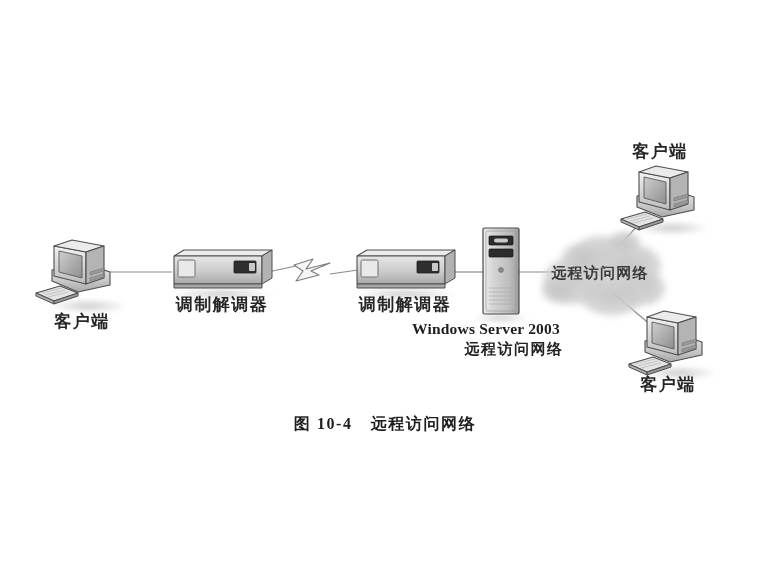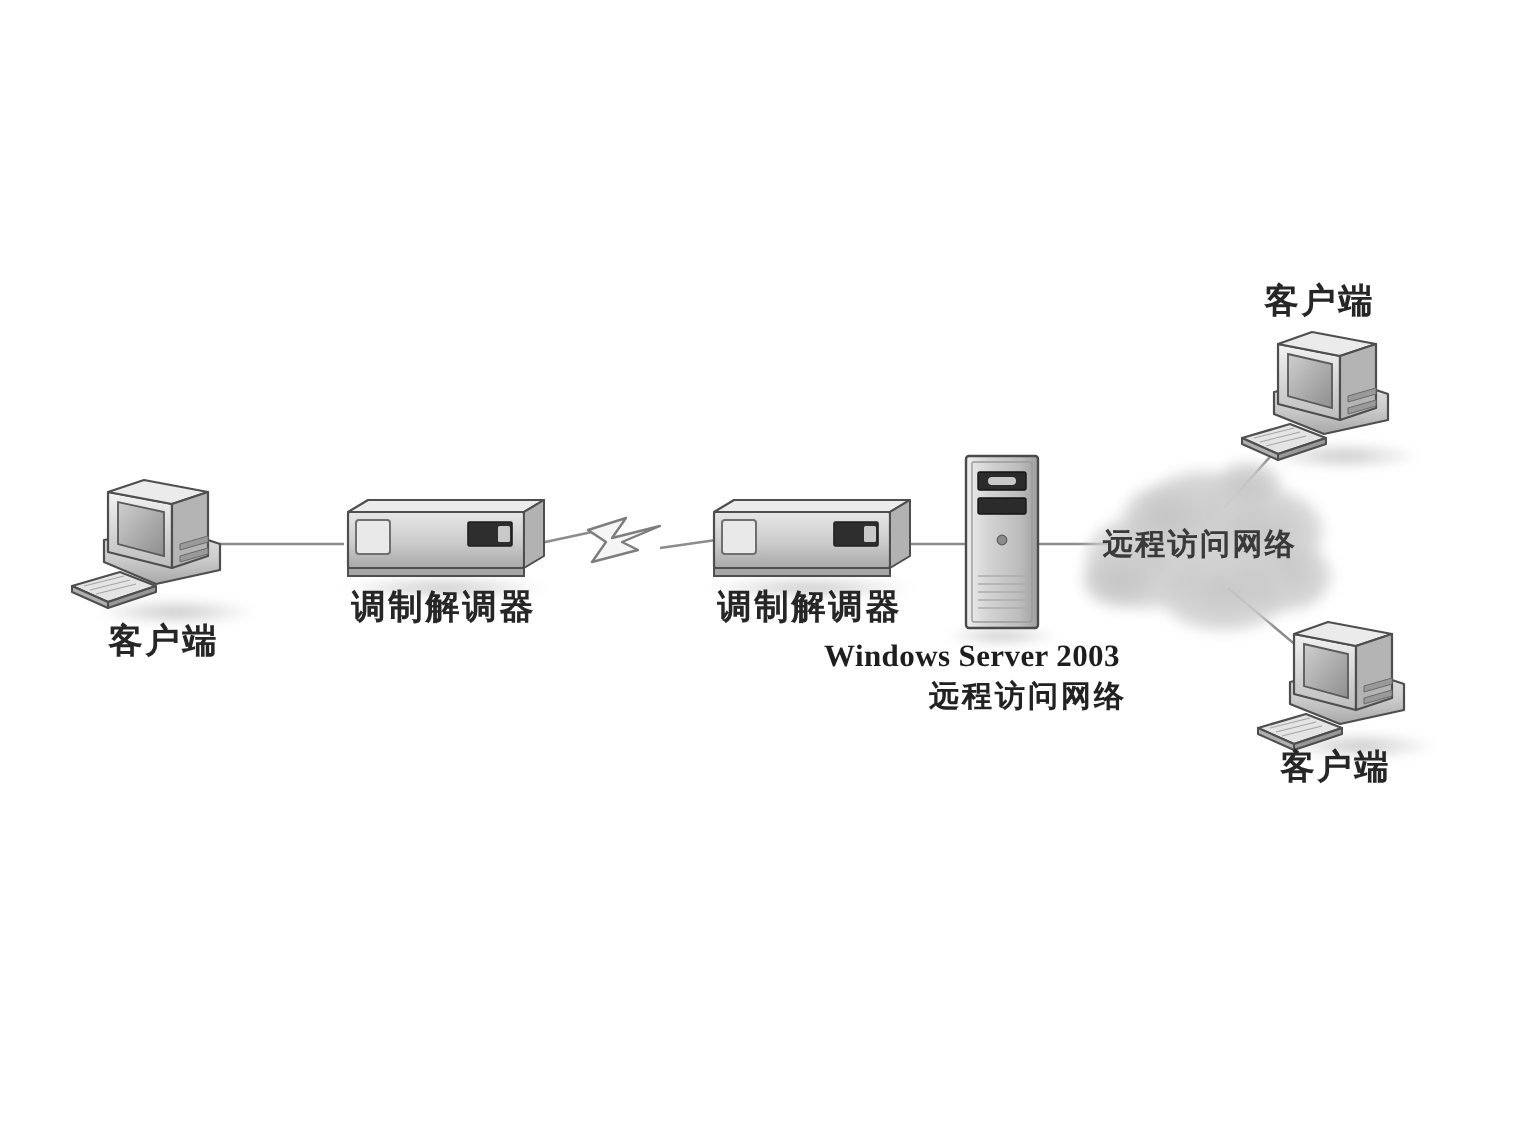--- a/index.html
+++ b/index.html
@@ -278,14 +278,17 @@
   <div class="lbl lbl-server-en anchor" style="left:486px; top:320px;">Windows Server 2003</div>
 
   <div class="lbl lbl-server-cn anchor" style="left:514px; top:341px;">远程访问网络</div>
 
   <div class="lbl lbl-cloud anchor" style="left:600px; top:265px;">远程访问网络</div>
 
   <div class="lbl lbl-cn anchor" style="left:660px; top:143px;">客户端</div>
 
   <div class="lbl lbl-cn anchor" style="left:668px; top:376px;">客户端</div>
 
+  <div class="caption" style="top:414px;">
+    <span>图 10-4</span><span class="cap-gap"></span><span>远程访问网络</span>
+  </div>
 
 </div>
 
 </body></html>

